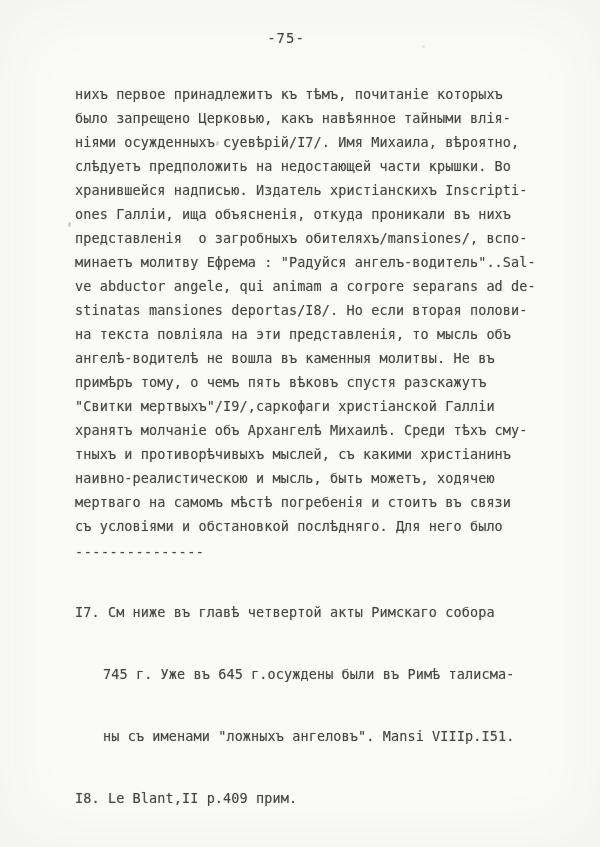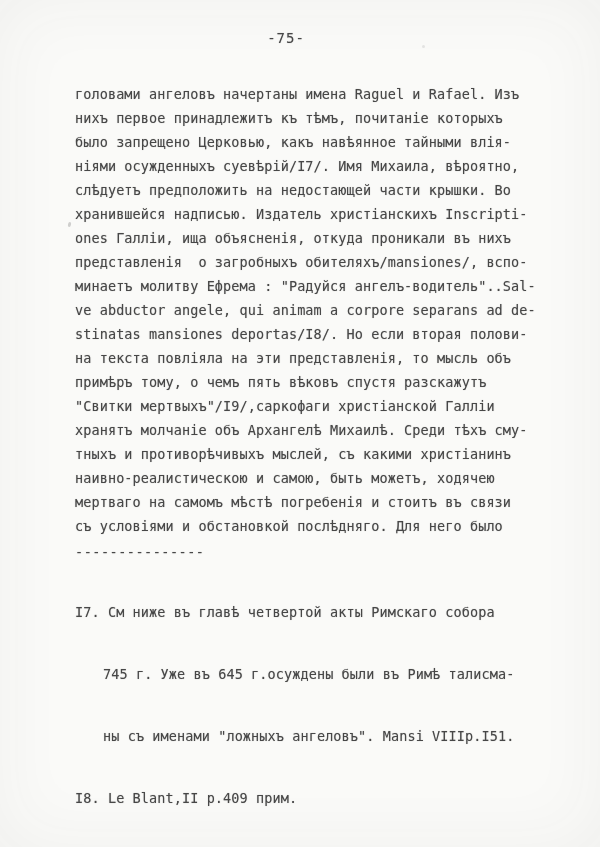--- a/index.html
+++ b/index.html
@@ -78,37 +78,37 @@
   .speck.s4{left:300px;top:608px;width:3px;height:3px;opacity:.5;}
 </style>
 </head>
 <body>
 
 <div class="page">
 
   <div class="page-number">-75-</div>
 
   <div class="text-block">
-    <div class="tline">головами ангеловъ начертаны имена Raguel и Rafael. Изъ</div>
     <div class="tline">нихъ первое принадлежитъ къ тѣмъ, почитаніе которыхъ</div>
     <div class="tline">было запрещено Церковью, какъ навѣянное тайными влія-</div>
     <div class="tline">ніями осужденныхъ суевѣрій/I7/. Имя Михаила, вѣроятно,</div>
     <div class="tline">слѣдуетъ предположить на недостающей части крышки. Во</div>
     <div class="tline">хранившейся надписью. Издатель христіанскихъ Inscripti-</div>
     <div class="tline">ones Галліи, ища объясненія, откуда проникали въ нихъ</div>
     <div class="tline">представленія  о загробныхъ обителяхъ/mansiones/, вспо-</div>
     <div class="tline">минаетъ молитву Ефрема : "Радуйся ангелъ-водитель"..Sal-</div>
     <div class="tline">ve abductor angele, qui animam a corpore separans ad de-</div>
     <div class="tline">stinatas mansiones deportas/I8/. Но если вторая полови-</div>
     <div class="tline">на текста повліяла на эти представленія, то мысль объ</div>
+    <div class="tline">ангелѣ-водителѣ не вошла въ каменныя молитвы. Не въ</div>
     <div class="tline">примѣръ тому, о чемъ пять вѣковъ спустя разскажутъ</div>
     <div class="tline">"Свитки мертвыхъ"/I9/,саркофаги христіанской Галліи</div>
     <div class="tline">хранятъ молчаніе объ Архангелѣ Михаилѣ. Среди тѣхъ сму-</div>
     <div class="tline">тныхъ и противорѣчивыхъ мыслей, съ какими христіанинъ</div>
-    <div class="tline">наивно-реалистическою и самою, быть можетъ, ходячею</div>
+    <div class="tline">наивно-реалистическою и мысль, быть можетъ, ходячею</div>
     <div class="tline">мертваго на самомъ мѣстѣ погребенія и стоитъ въ связи</div>
     <div class="tline">съ условіями и обстановкой послѣдняго. Для него было</div>
 
     <div class="tline separator">---------------</div>
 
     <div class="footnotes">
       <div class="fline">I7. См ниже въ главѣ четвертой акты Римскаго собора</div>
       <div class="fline cont">745 г. Уже въ 645 г.осуждены были въ Римѣ талисма-</div>
       <div class="fline cont">ны съ именами "ложныхъ ангеловъ". Mansi VIIIp.I51.</div>
       <div class="fline">I8. Le Blant,II p.409 прим.</div>

